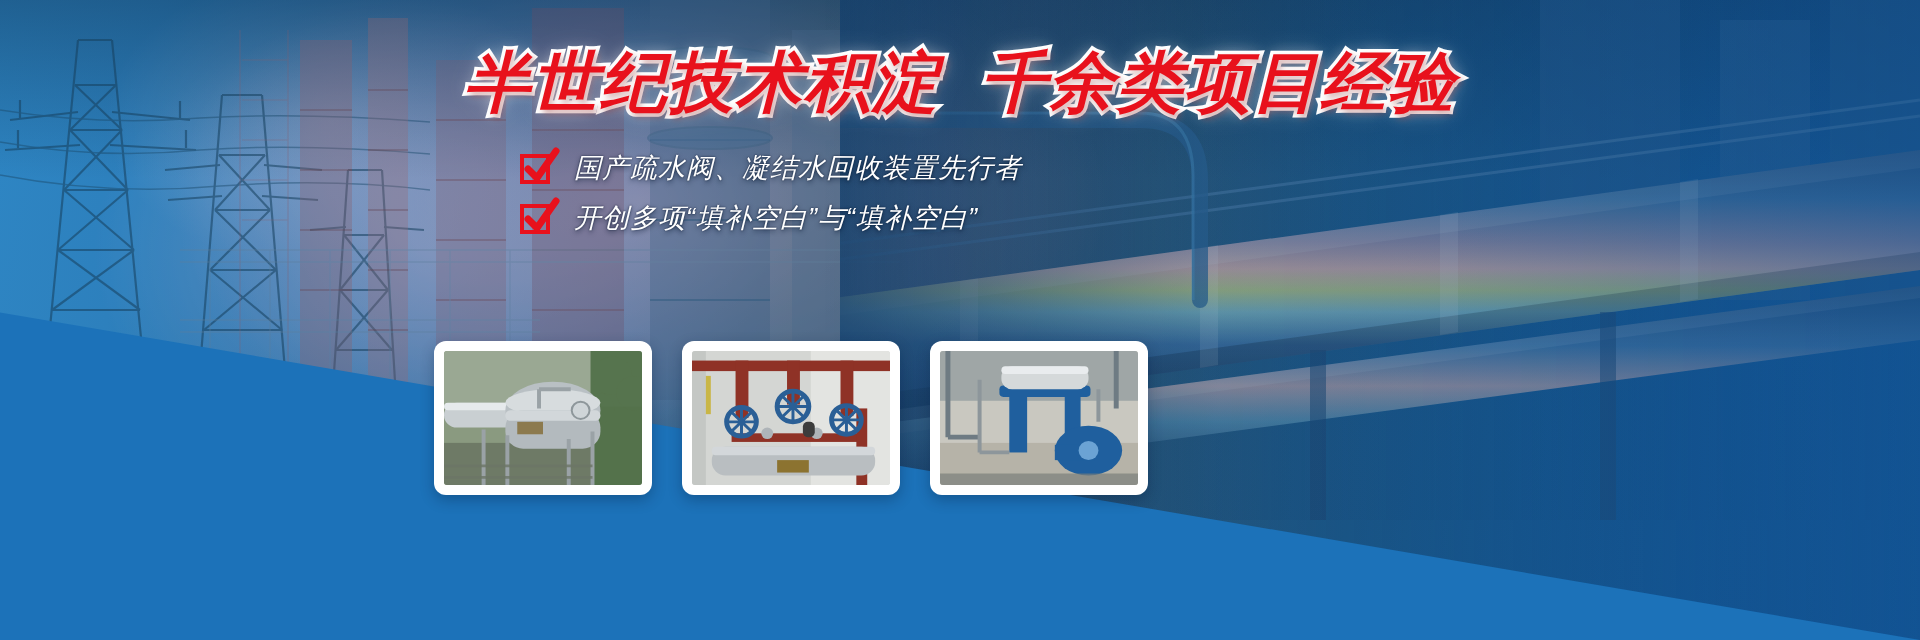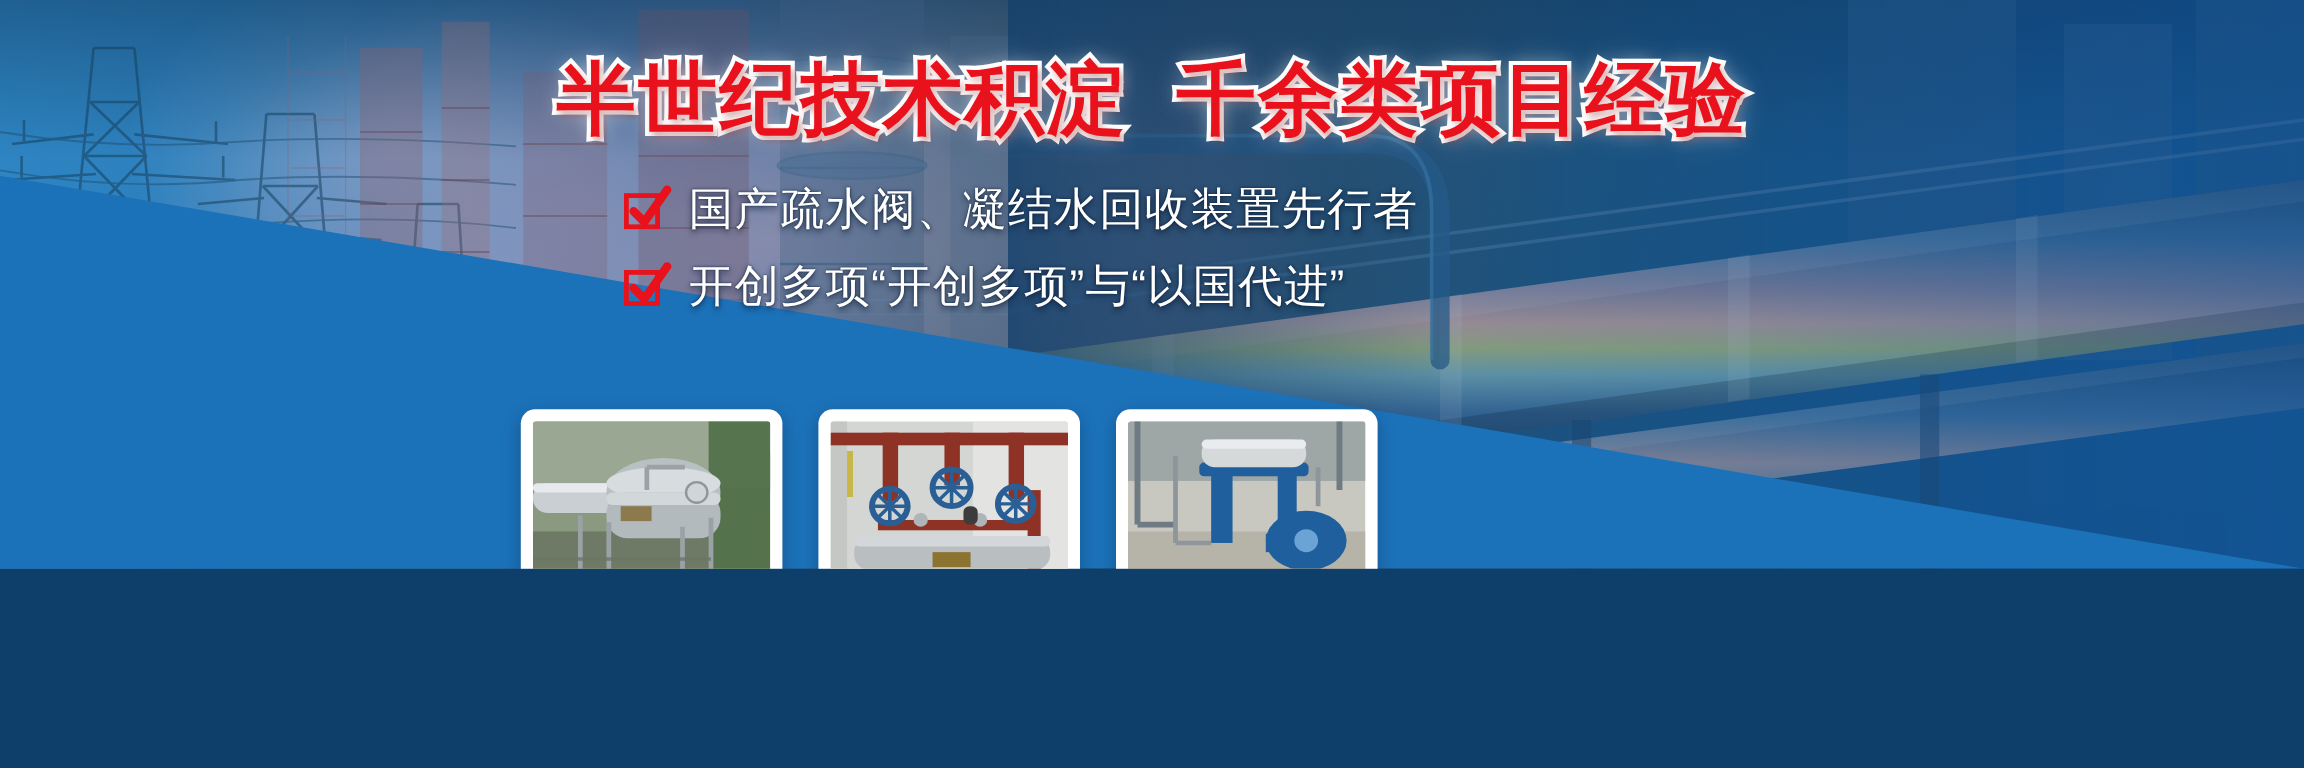--- a/index.html
+++ b/index.html
@@ -2,22 +2,23 @@
 <html><head>
 <meta charset="utf-8">
 <style>
   * { margin:0; padding:0; box-sizing:border-box; }
   html,body { width:1920px; height:640px; overflow:hidden; }
   body {
     font-family:"Liberation Sans", sans-serif;
     background:#0e3f6b;
   }
   #banner {
-    position:relative; width:1920px; height:474px; overflow:hidden;
+    position:relative; width:1920px; height:640px; overflow:hidden;
     background:#16507f;
+    font-style:italic;
   }
 
   
   .bg-layer { position:absolute; inset:0; }
 
   
   .bg-base {
     background:
       linear-gradient(100deg,
         #2e86c4 0%, #2d80bd 8%, #2b74ad 16%,
@@ -83,21 +84,21 @@
     display:flex; flex-direction:column; gap:14px;
   }
   .bullet-row { display:flex; align-items:center; gap:20px; }
   .check-icon { width:34px; height:34px; position:relative; flex:0 0 34px; }
   .check-icon .box {
     position:absolute; left:0; top:3px; width:30px; height:30px;
     border:4px solid #e8111c; background:rgba(255,255,255,0.04);
   }
   .check-icon svg { position:absolute; left:-2px; top:-6px; width:44px; height:44px; }
   .bullet-text {
-    font-size:37px; color:#ffffff; font-weight:500; letter-spacing:1px;
+    font-size:27px; color:#ffffff; font-weight:500; letter-spacing:1px;
     text-shadow:0 2px 5px rgba(0,20,45,.65), 0 0 2px rgba(0,20,45,.8);
     white-space:pre;
   }
 
   
   .thumbs {
     position:absolute; left:434px; top:341px; z-index:7;
     display:flex; gap:30px;
   }
   .thumb {
@@ -272,21 +273,21 @@
       <span class="bullet-text">国产疏水阀、凝结水回收装置先行者</span>
     </div>
 
     <div class="bullet-row">
       <span class="check-icon">
         <span class="box"></span>
         <svg viewBox="0 0 44 44">
             <path d="M10 24 L19 33 L38 6" stroke="#e8111c" stroke-width="7" fill="none" stroke-linecap="round" stroke-linejoin="round"></path>
           </svg>
       </span>
-      <span class="bullet-text">开创多项“开创多项”与“以国代进”</span>
+      <span class="bullet-text">开创多项“填补空白”与“填补空白”</span>
     </div>
 
 
   </div>
 
   <div class="thumbs">
 
     <div class="thumb">
       <div class="thumb-inner">
         <svg viewBox="0 0 200 140" preserveAspectRatio="none">

